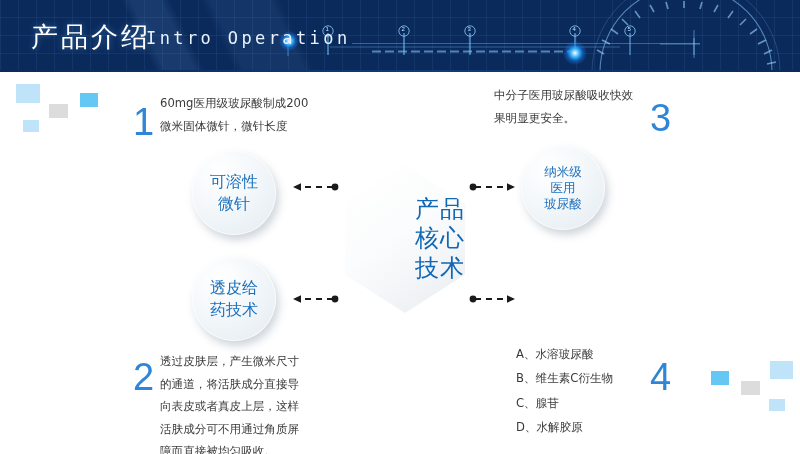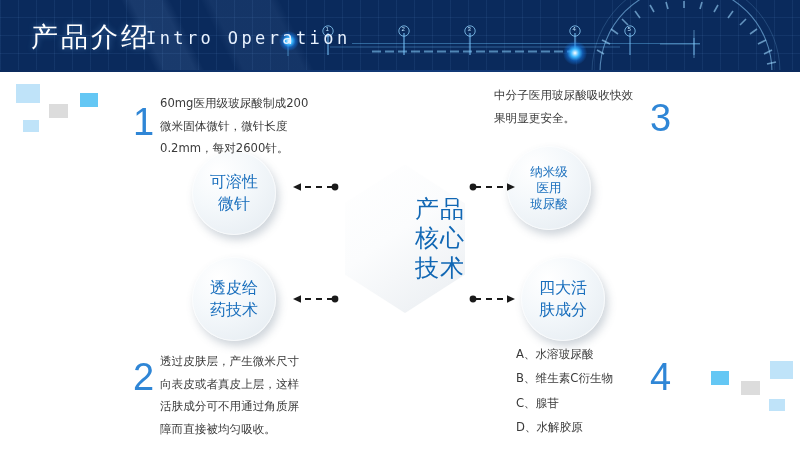--- a/index.html
+++ b/index.html
@@ -195,41 +195,35 @@
     </div>
   </div>
 
   <div class="node" style="left:192px;top:151px;">
     <div class="node-label">
       <div>可溶性</div>
       <div>微针</div>
     </div>
   </div>
 
-  <div class="node" style="left:507px;top:146px;">
+  <div class="node" style="left:521px;top:146px;">
     <div class="node-label three">
       <div>纳米级</div>
       <div>医用</div>
       <div>玻尿酸</div>
     </div>
   </div>
 
   <div class="node" style="left:192px;top:257px;">
     <div class="node-label">
       <div>透皮给</div>
       <div>药技术</div>
     </div>
   </div>
 
-  <div class="node" style="left:521px;top:257px;">
-    <div class="node-label">
-      <div>四大活</div>
-      <div>肤成分</div>
-    </div>
-  </div>
 
   <svg class="conn" style="left:283px;top:180px;width:58px;height:14px;" viewBox="0 0 58 14">
     <circle cx="52" cy="7" r="3.4" fill="#1a1a1a"></circle>
     <line x1="50" y1="7" x2="12" y2="7" stroke="#1a1a1a" stroke-width="1.9" stroke-dasharray="6 5"></line>
     <polygon points="10,7 18,3.2 18,10.8" fill="#1a1a1a"></polygon>
   </svg>
 
   <svg class="conn" style="left:467px;top:180px;width:58px;height:14px;" viewBox="0 0 58 14">
     <circle cx="6" cy="7" r="3.4" fill="#1a1a1a"></circle>
     <line x1="8" y1="7" x2="46" y2="7" stroke="#1a1a1a" stroke-width="1.9" stroke-dasharray="6 5"></line>
@@ -245,32 +239,32 @@
   <svg class="conn" style="left:467px;top:292px;width:58px;height:14px;" viewBox="0 0 58 14">
     <circle cx="6" cy="7" r="3.4" fill="#1a1a1a"></circle>
     <line x1="8" y1="7" x2="46" y2="7" stroke="#1a1a1a" stroke-width="1.9" stroke-dasharray="6 5"></line>
     <polygon points="48,7 40,3.2 40,10.8" fill="#1a1a1a"></polygon>
   </svg>
 
   <div class="num" style="left:133px;top:101px;">1</div>
   <div class="txt" style="left:160px;top:92px;">
     <div>60mg医用级玻尿酸制成200</div>
     <div>微米固体微针，微针长度</div>
-    <div>0.2mm，每对2600针。</div>
   </div>
 
   <div class="num" style="left:650px;top:97px;">3</div>
   <div class="txt" style="left:494px;top:84px;">
     <div>中分子医用玻尿酸吸收快效</div>
     <div>果明显更安全。</div>
   </div>
 
   <div class="num" style="left:133px;top:356px;">2</div>
   <div class="txt" style="left:160px;top:350px;">
     <div>透过皮肤层，产生微米尺寸</div>
+    <div>的通道，将活肤成分直接导</div>
     <div>向表皮或者真皮上层，这样</div>
     <div>活肤成分可不用通过角质屏</div>
     <div>障而直接被均匀吸收。</div>
   </div>
 
   <div class="num" style="left:650px;top:356px;">4</div>
   <div class="txt" style="left:516px;top:342px;line-height:2.1;">
     <div class="list-item">A、水溶玻尿酸</div>
     <div class="list-item">B、维生素C衍生物</div>
     <div class="list-item">C、腺苷</div>

